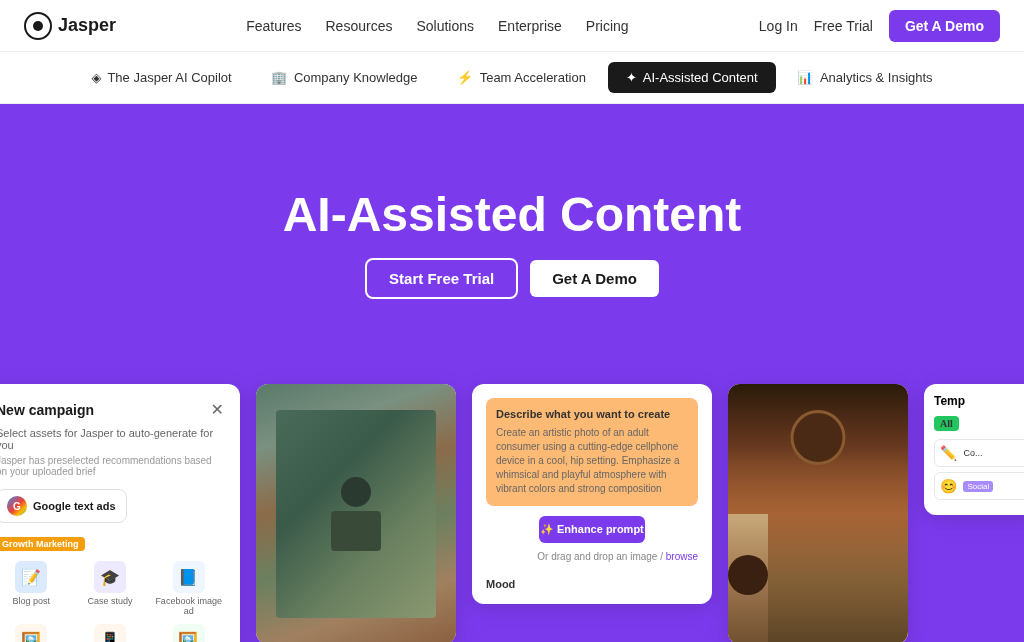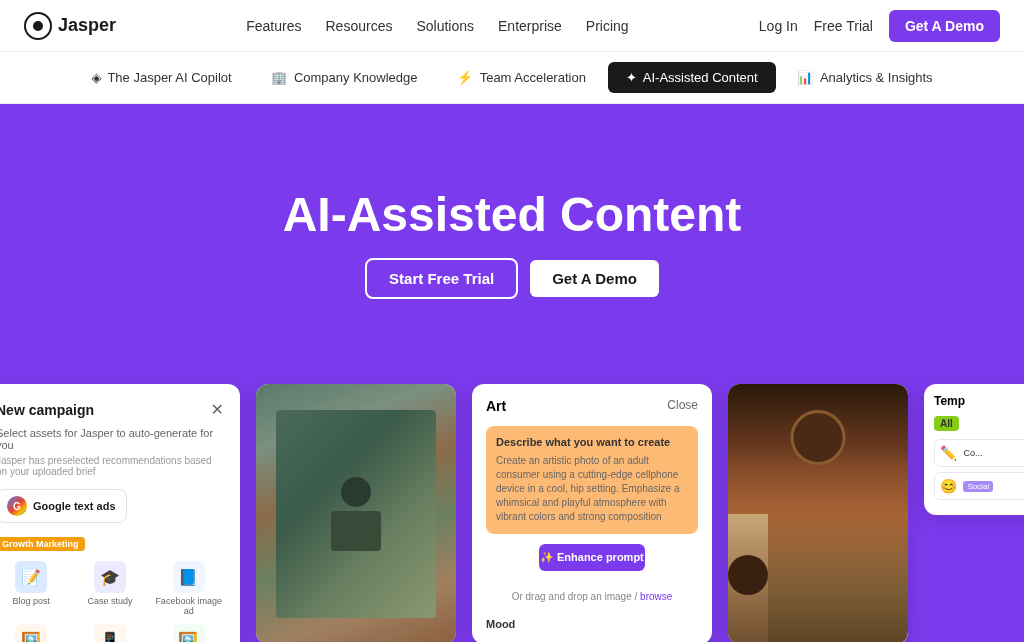--- a/index.html
+++ b/index.html
@@ -117,39 +117,39 @@
     .close-btn { font-size: 12px; color: #666; cursor: pointer; }
     .art-input-area { background: #fdba74; border-radius: 8px; padding: 10px; margin-bottom: 10px; }
     .art-input-label { font-size: 11px; font-weight: 600; color: #333; margin-bottom: 6px; }
     .art-input-text { font-size: 10px; color: #666; line-height: 1.4; }
     .enhance-btn {
       display: flex; align-items: center; justify-content: center; gap: 5px;
       background: #7c3aed; color: #fff; border: none; border-radius: 6px;
       padding: 7px 1px; font-size: 11px; font-weight: 600; cursor: pointer;
       margin: 0 auto; display: block; width: fit-content;
     }
-    .drag-drop { text-align: center; font-size: 10px; color: #888; margin-top: 20px; }
+    .drag-drop { text-align: right; font-size: 10px; color: #888; margin-top: 8px; }
     .drag-drop a { color: #7c3aed; text-decoration: none; }
     .mood-label { font-size: 11px; font-weight: 700; color: #333; margin-top: 16px; }
 
     
     .card-photo2 { width: 180px; height: 260px; border-radius: 12px; overflow: hidden; }
     .photo-sim2 {
       width: 100%; height: 100%;
       background: linear-gradient(180deg, #4a3728 0%, #7a5c40 40%, #d4a870 100%);
       position: relative;
     }
 
     
     .card-template { width: 120px; padding: 10px; }
     .template-header { display: flex; justify-content: space-between; align-items: center; margin-bottom: 8px; }
     .template-title { font-size: 12px; font-weight: 700; }
     .template-tabs { display: flex; gap: 4px; margin-bottom: 8px; }
     .template-tab { font-size: 10px; padding: 2px 6px; border-radius: 4px; cursor: pointer; color: #666; }
-    .template-tab.active { background: #84cc16; color: #333; font-weight: 600; }
+    .template-tab.active { background: #22c55e; color: #333; font-weight: 600; font-family: Liberation Serif, serif; }
     .template-item { display: flex; align-items: center; gap: 6px; padding: 5px; border-radius: 6px; border: 1px solid #e5e7eb; margin-bottom: 5px; }
     .template-item-icon { font-size: 14px; }
     .template-item-text { font-size: 9px; color: #333; }
     .social-badge { background: #a78bfa; color: #fff; font-size: 8px; padding: 1px 4px; border-radius: 3px; }
     .emoji-badge { font-size: 14px; }
   </style>
 </head>
 <body>
 
 <nav class="navbar">
@@ -265,24 +265,20 @@
           <div style="text-align:center;">
             <div style="width:30px;height:30px;background:#2a3a30;border-radius:50%;margin:0 auto 4px;"></div>
             <div style="width:50px;height:40px;background:#3a4a38;border-radius:4px;"></div>
           </div>
         </div>
       </div>
     </div>
   </div>
 
   <div class="card card-art">
-    <div class="card-art-header">
-      <span class="art-title">Art</span>
-      <span class="close-btn">Close</span>
-    </div>
     <div class="art-input-area">
       <div class="art-input-label">Describe what you want to create</div>
       <div class="art-input-text">Create an artistic photo of an adult consumer using a cutting-edge cellphone device in a cool, hip setting. Emphasize a whimsical and playful atmosphere with vibrant colors and strong composition</div>
     </div>
     <button class="enhance-btn">
       <span>✨</span>
       <span>Enhance prompt</span>
     </button>
     <div class="drag-drop">
       <span>Or drag and drop an image /</span>

